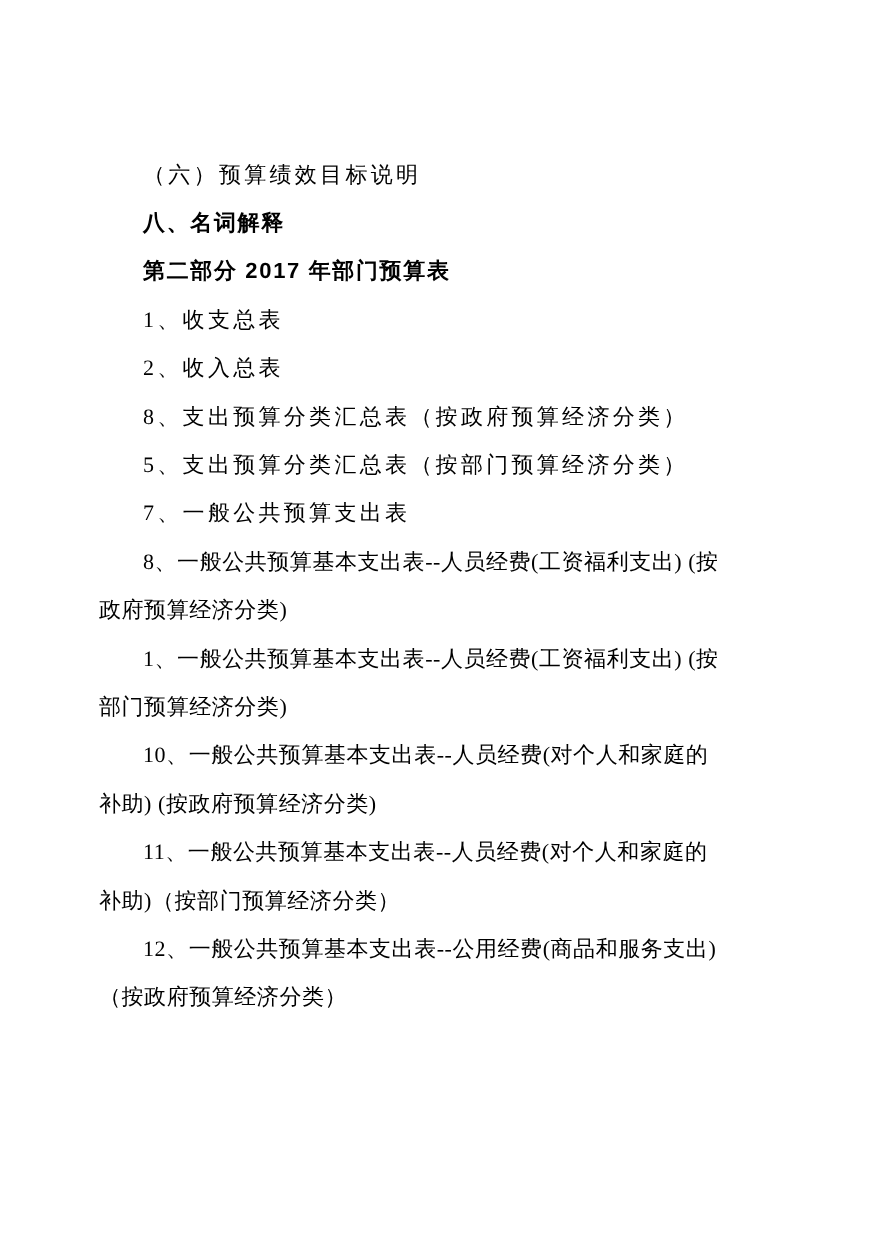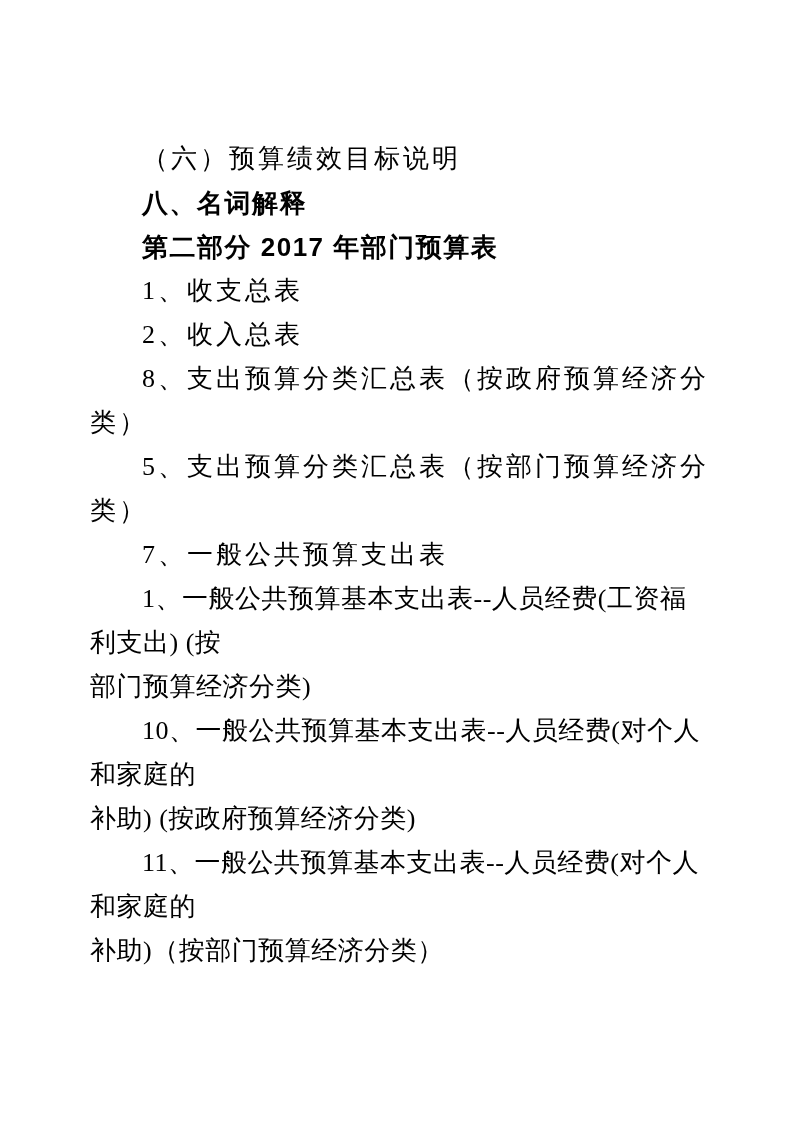--- a/index.html
+++ b/index.html
@@ -14,21 +14,21 @@
     margin: 0 auto;
     background: #ffffff;
     color: #000000;
     overflow: hidden;
     box-sizing: border-box;
     padding: 137px 83px 0 90px;
   }
   .doc p {
     margin: 0;
     padding: 0;
-    font-size: 26px;
+    font-size: 20px;
     line-height: 44px;
     text-indent: 2em;
     white-space: pre-wrap;
     word-break: break-all;
   }
   .body-text {
     font-family: "Liberation Serif", "DejaVu Serif", serif;
     font-weight: 400;
     letter-spacing: 3px;
   }
@@ -49,20 +49,24 @@
 <div class="page">
   <div class="doc">
     <p class="body-text">（六）预算绩效目标说明</p>
     <p class="heading">八、名词解释</p>
     <p class="heading">第二部分 2017 年部门预算表</p>
     <p class="body-text">1、收支总表</p>
     <p class="body-text">2、收入总表</p>
     <p class="body-text">8、支出预算分类汇总表（按政府预算经济分类）</p>
     <p class="body-text">5、支出预算分类汇总表（按部门预算经济分类）</p>
     <p class="body-text">7、一般公共预算支出表</p>
+    <p class="body-text-long">8、一般公共预算基本支出表--人员经费(工资福利支出) (按
+政府预算经济分类)</p>
     <p class="body-text-long">1、一般公共预算基本支出表--人员经费(工资福利支出) (按
 部门预算经济分类)</p>
     <p class="body-text-long">10、一般公共预算基本支出表--人员经费(对个人和家庭的
 补助) (按政府预算经济分类)</p>
     <p class="body-text-long">11、一般公共预算基本支出表--人员经费(对个人和家庭的
 补助)（按部门预算经济分类）</p>
+    <p class="body-text-long">12、一般公共预算基本支出表--公用经费(商品和服务支出)
+（按政府预算经济分类）</p>
   </div>
 </div>
 
 </body></html>

